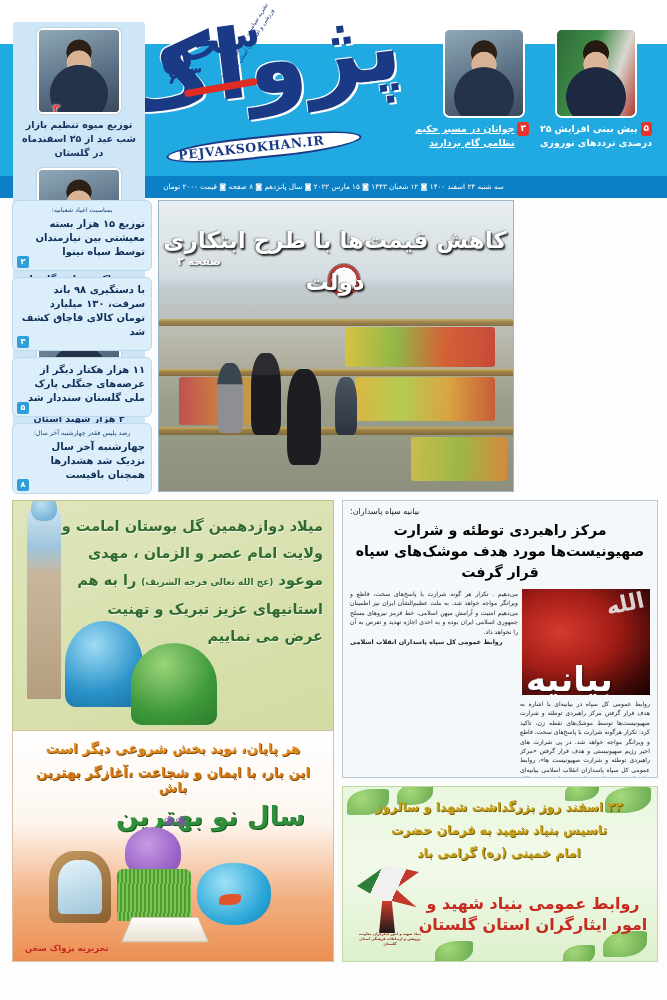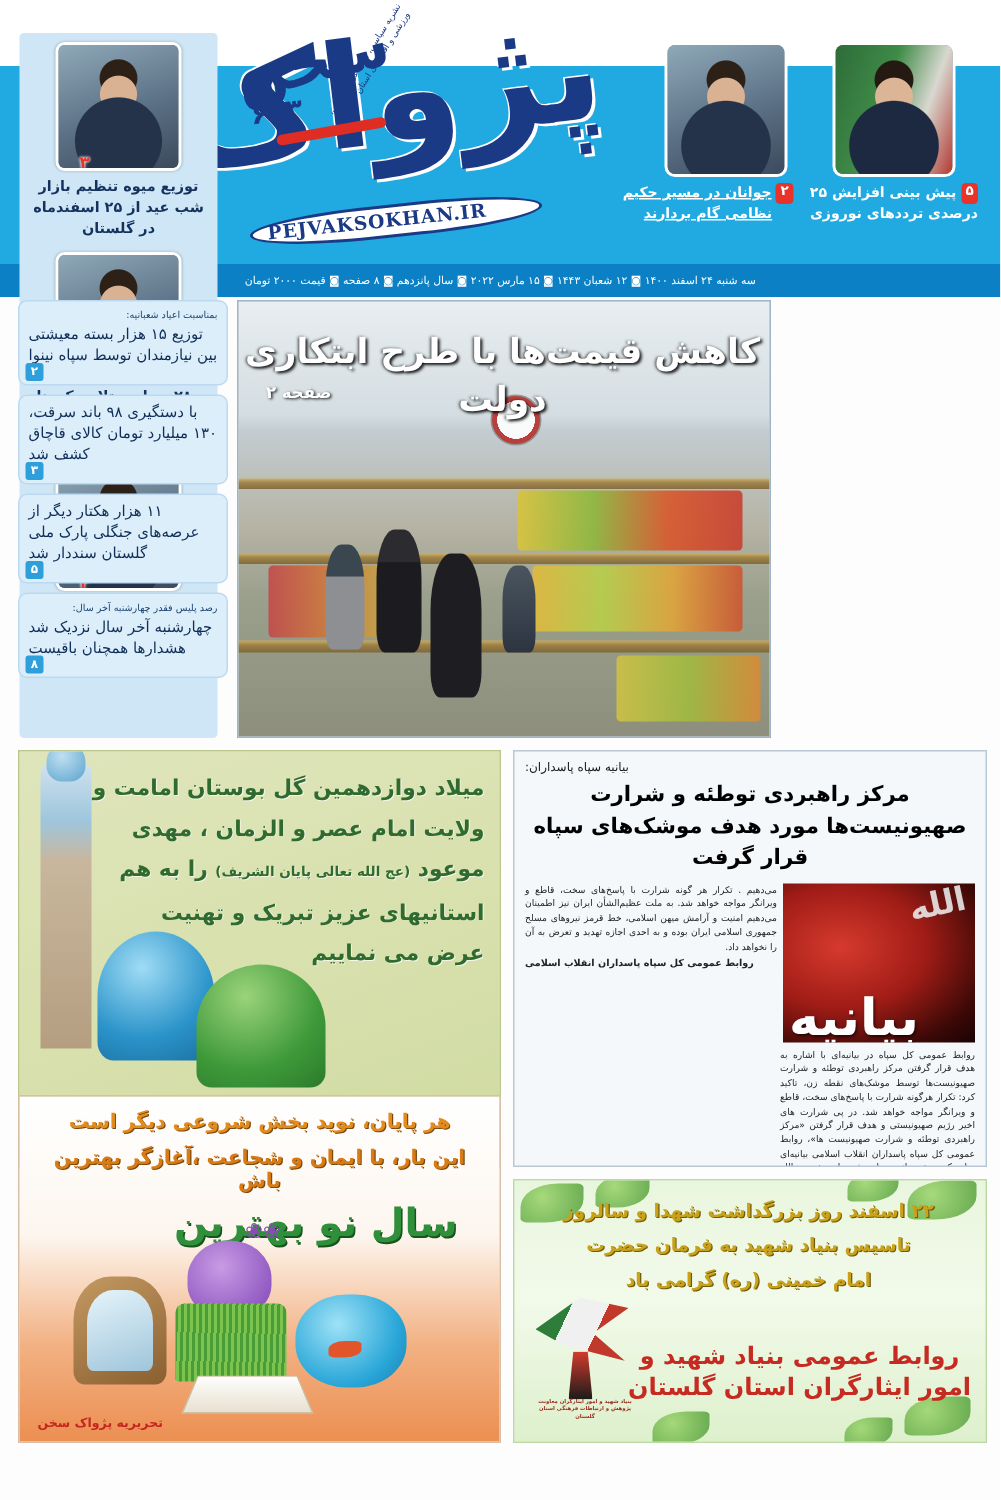--- a/index.html
+++ b/index.html
@@ -201,29 +201,29 @@
     border: 1px solid #bcd9ef;
     border-radius: 6px;
     padding: 5px 6px 11px 6px;
     margin-bottom: 6px;
     min-height: 56px;
   }
   .teaser-kicker {
     color: #17406e;
     font-size: 6.4px;
     line-height: 9px;
-    text-align: right;
+    text-align: center;
     margin-bottom: 2px;
   }
   .teaser-title {
     color: #0f2f58;
     font-size: 10px;
     line-height: 14px;
-    font-weight: normal;
-    text-align: left;
+    font-weight: bold;
+    text-align: right;
   }
   .teaser-page {
     position: absolute;
     left: 4px; bottom: 2px;
     background: #2f9fdc;
     color: #ffffff;
     font-size: 8px;
     font-weight: bold;
     width: 12px; height: 12px;
     line-height: 12px;
@@ -260,21 +260,21 @@
     border-radius: 40% 40% 18% 18%;
   }
   .lead-headline {
     position: absolute; right: 6px; top: 18px;
     width: 344px;
     color: #ffffff;
     font-size: 23px;
     font-weight: bold;
     text-align: center;
     text-shadow: 1.5px 1.5px 2px rgba(0,0,0,.85), -1px 0 2px rgba(0,0,0,.6);
-    line-height: 32px;
+    line-height: 42px;
   }
   .lead-page {
     position: absolute; right: 292px; top: 54px;
     color: #ffffff;
     font-size: 11px;
     font-weight: bold;
     text-shadow: 1px 1px 2px rgba(0,0,0,.9);
   }
   .lead-seal {
     position: absolute; left: 168px; top: 62px;
@@ -663,21 +663,21 @@
 
   <div class="greet">
     <div class="minaret"></div>
     <div class="dome-blue"></div>
     <div class="dome-green"></div>
     <div class="greet-text">
       <div>میلاد دوازدهمین گل بوستان امامت و</div>
       <div>ولایت امام عصر و الزمان ، مهدی</div>
       <div>
         <span>موعود</span>
-        <span class="small">(عج الله تعالی پایان الشریف)</span>
+        <span class="small">(عج الله تعالی فرجه الشریف)</span>
         <span>را به هم</span>
       </div>
       <div>استانیهای عزیز تبریک و تهنیت</div>
       <div>عرض می نماییم</div>
     </div>
     <div class="greet-sign">تحریریه پژواک سخن</div>
   </div>
 
   <div class="statement">
     <div class="st-kicker">بیانیه سپاه پاسداران:</div>

